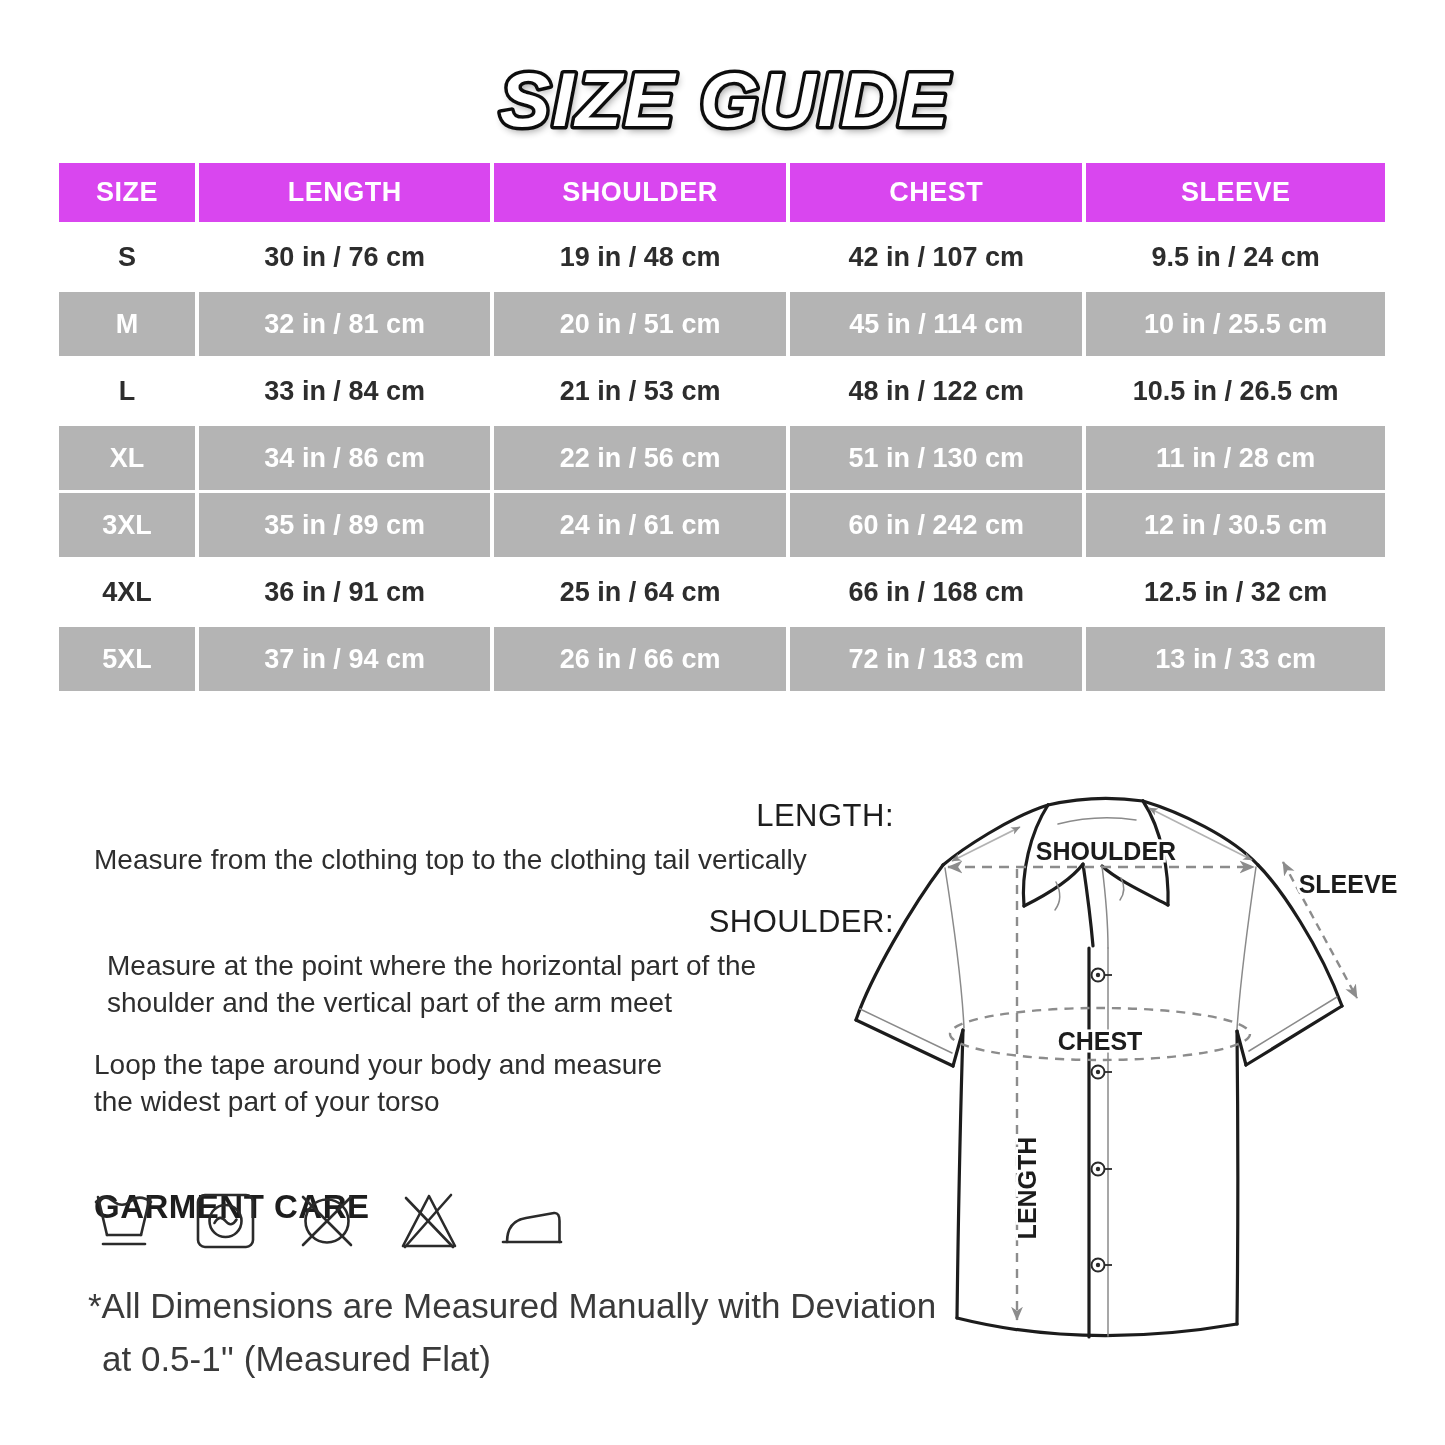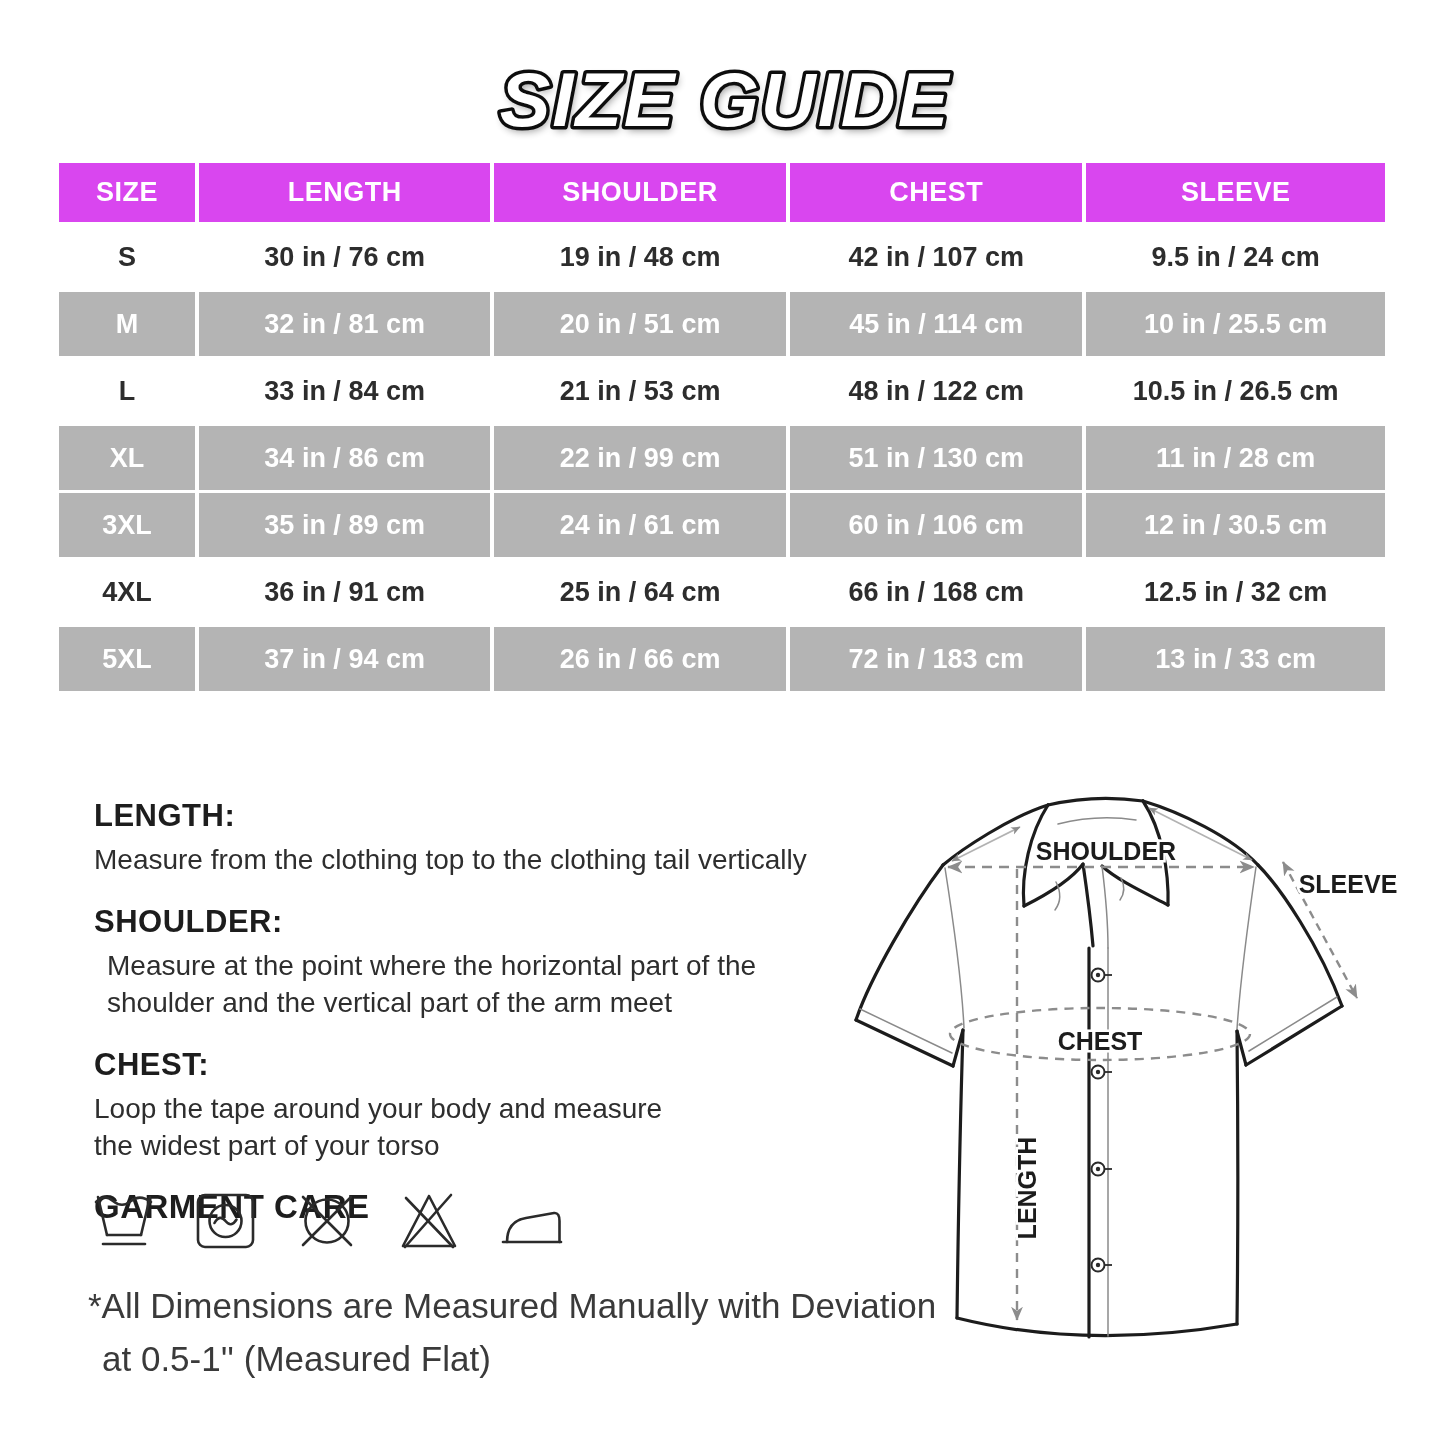--- a/index.html
+++ b/index.html
@@ -24,21 +24,21 @@
   }
   table.size-table td{
     height:62px;text-align:center;background:#ffffff;color:#2d2d2d;
     font-size:27px;font-weight:bold;
   }
   table.size-table tr.shaded td{background:#b4b4b4;color:#ffffff;}
 
   
   .defs{position:absolute;left:94px;top:798px;width:800px;}
   .defs h3{
-    margin:0 0 8px 0;font-size:31px;font-weight:bold;color:#1d1d1d;letter-spacing:.5px;
+    margin:0 0 8px 0;font-size:31px;font-weight:normal;color:#1d1d1d;letter-spacing:.5px;text-align:right;
   }
   .defs p{
     margin:0 0 25px 0;font-size:28px;line-height:1.32;color:#2e2e2e;font-weight:400;
   }
   .defs .def:nth-child(1) p{max-width:820px;}
   .defs .def:nth-child(2) p{max-width:730px;margin-left:13px;}
   .defs .def:nth-child(3) p{max-width:575px;}
 
   .care-heading{
     position:absolute;left:94px;top:1188px;margin:0;
@@ -111,29 +111,29 @@
       <tr>
         <td>L</td>
         <td>33 in / 84 cm</td>
         <td>21 in / 53 cm</td>
         <td>48 in / 122 cm</td>
         <td>10.5 in / 26.5 cm</td>
       </tr>
       <tr class="shaded">
         <td>XL</td>
         <td>34 in / 86 cm</td>
-        <td>22 in / 99 cm</td>
+        <td>22 in / 56 cm</td>
         <td>51 in / 130 cm</td>
         <td>11 in / 28 cm</td>
       </tr>
       <tr class="shaded">
         <td>3XL</td>
         <td>35 in / 89 cm</td>
         <td>24 in / 61 cm</td>
-        <td>60 in / 106 cm</td>
+        <td>60 in / 242 cm</td>
         <td>12 in / 30.5 cm</td>
       </tr>
       <tr>
         <td>4XL</td>
         <td>36 in / 91 cm</td>
         <td>25 in / 64 cm</td>
         <td>66 in / 168 cm</td>
         <td>12.5 in / 32 cm</td>
       </tr>
       <tr class="shaded">
@@ -149,21 +149,20 @@
 <section class="defs">
   <div class="def">
     <h3>LENGTH:</h3>
     <p>Measure from the clothing top to the clothing tail vertically</p>
   </div>
   <div class="def">
     <h3>SHOULDER:</h3>
     <p>Measure at the point where the horizontal part of the shoulder and the vertical part of the arm meet</p>
   </div>
   <div class="def">
-    <h3>CHEST:</h3>
     <p>Loop the tape around your body and measure the widest part of your torso</p>
   </div>
 </section>
 
 <h3 class="care-heading">GARMENT CARE</h3>
 
 <div class="care-icons">
   <svg width="68" height="66" viewBox="0 0 68 66" fill="none" stroke="#2b2b2b" stroke-width="2.6" stroke-linecap="round" stroke-linejoin="round">
     <path d="M6,16 C12,10 17,10 23,15 C29,20 35,20 41,15 C47,10 53,10 61,16"></path>
     <path d="M8,11 L17,49"></path>

